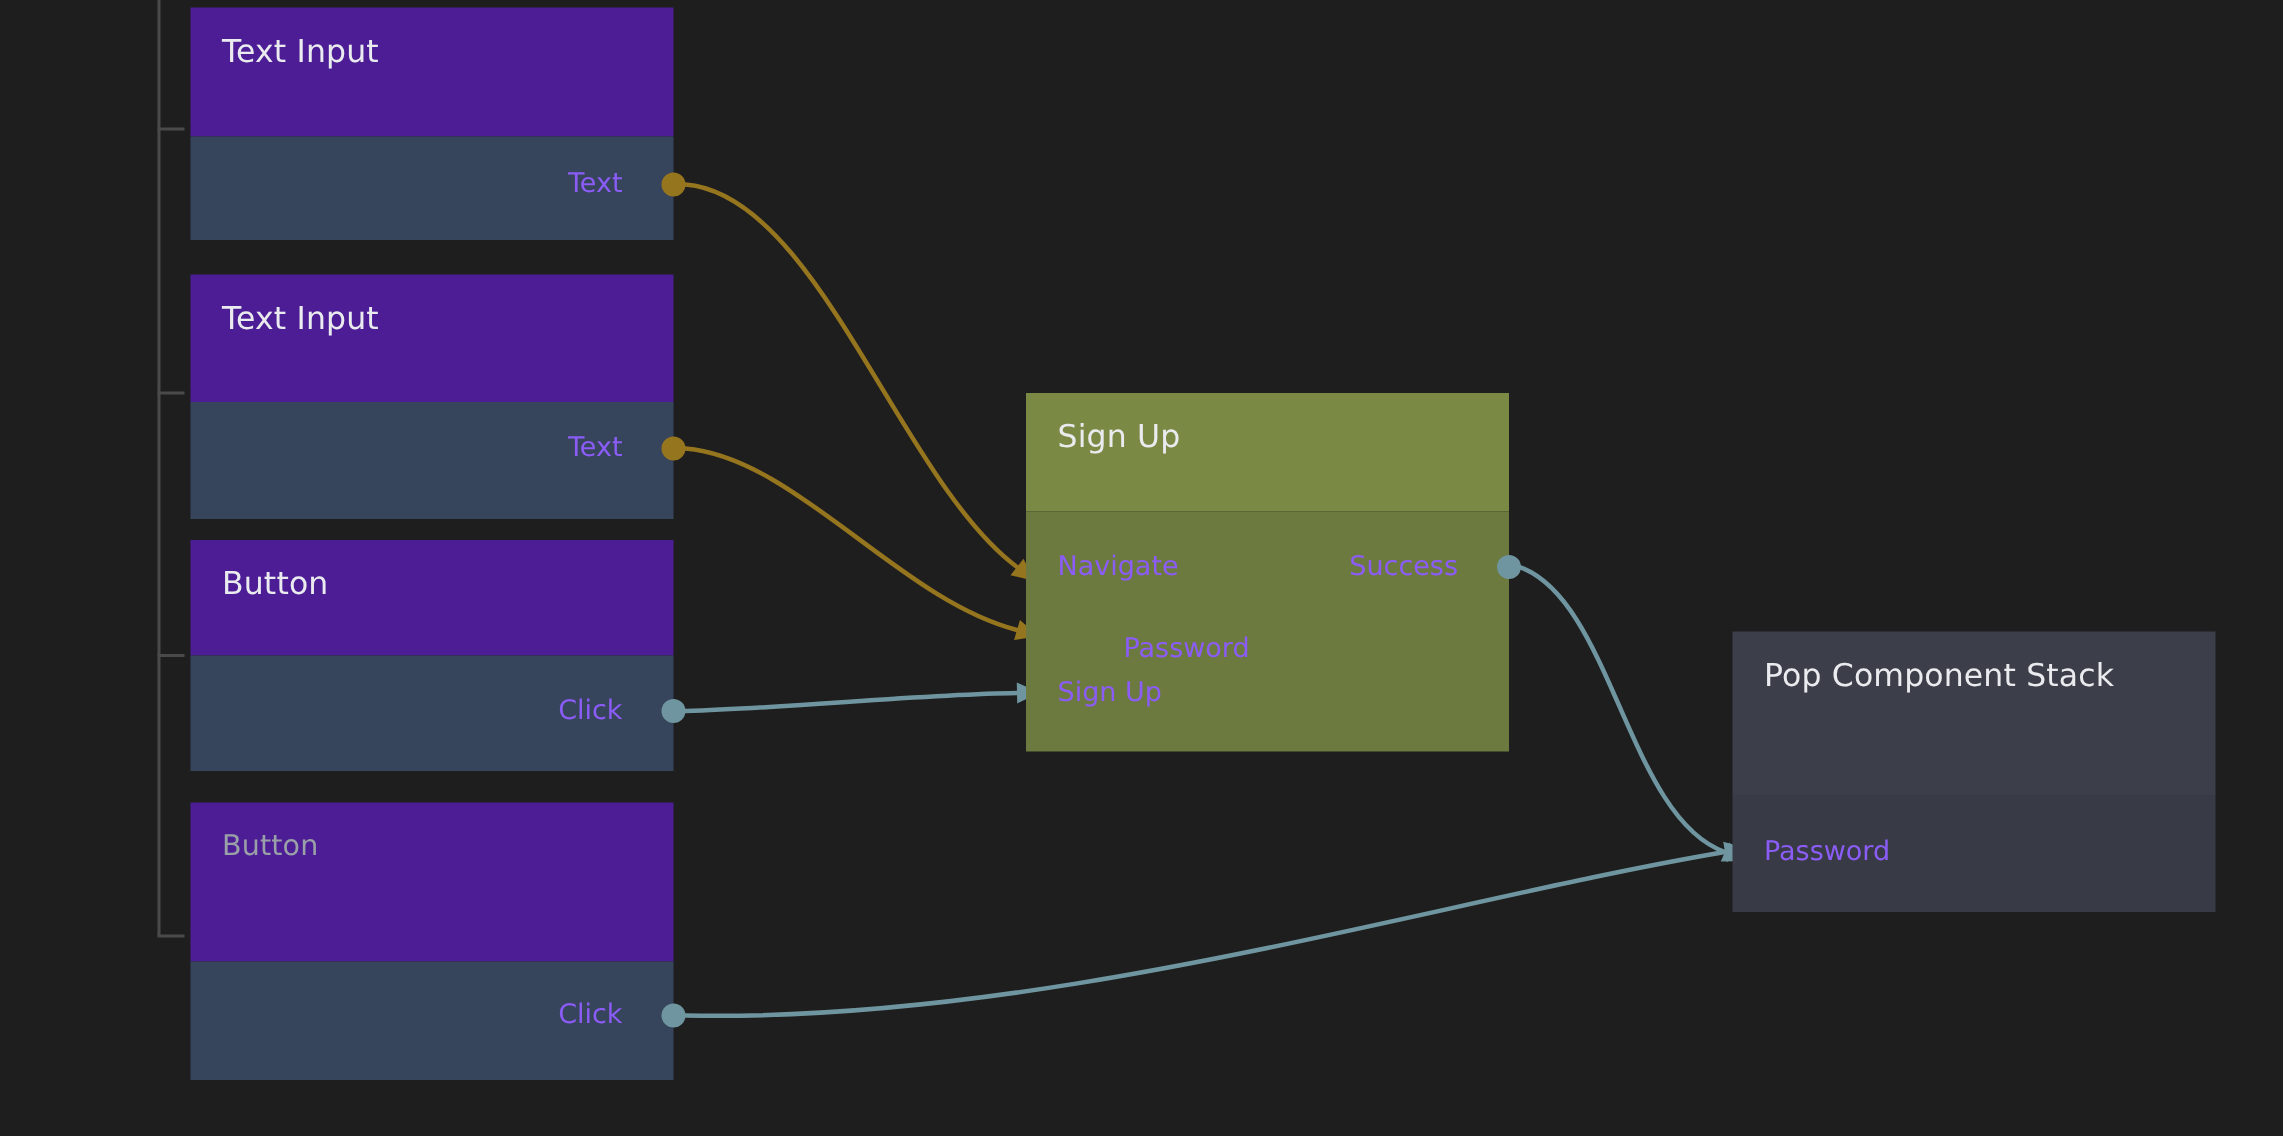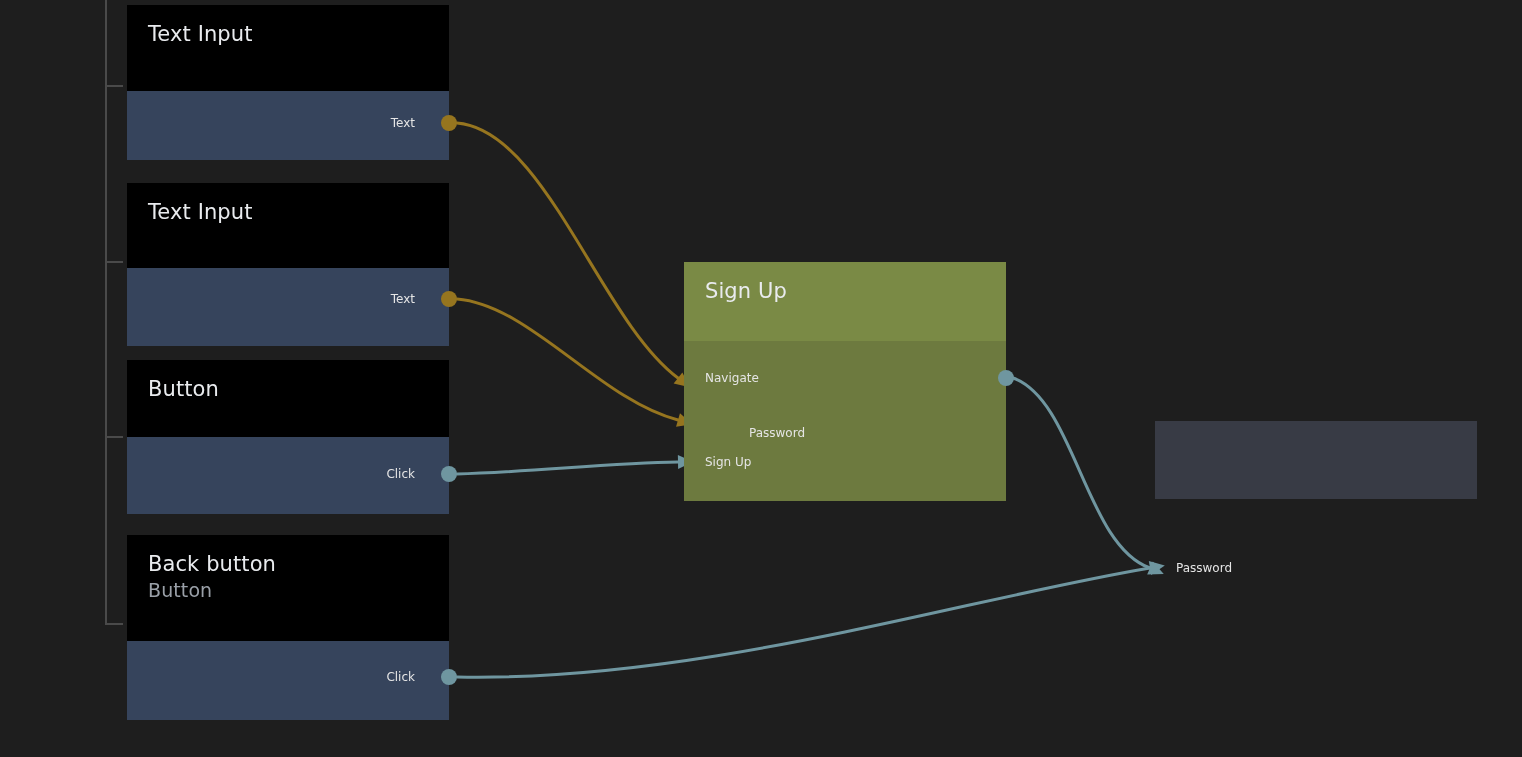--- a/index.html
+++ b/index.html
@@ -48,34 +48,34 @@
     color: #e9ebee;
     letter-spacing: 0.1px;
   }
   .node-subtitle {
     font-size: 19px;
     line-height: 26px;
     color: #9aa0a8;
     letter-spacing: 0.1px;
   }
   
-  .node-blue .node-header { background: #000000; }
+  .node-blue .node-header { background: #4c1d95; }
   .node-blue .node-body  { background: #36445c; }
   
   .node-olive .node-header { background: #7a8a45; }
   .node-olive .node-body  { background: #6d7a3f; }
   
   .node-slate .node-header { background: #3c3f4a; }
   .node-slate .node-body  { background: #383b45; }
 
   .port-label {
     position: absolute;
-    font-size: 12px;
+    font-size: 18px;
     line-height: 22px;
-    color: #e5e5e5;
+    color: #8b5cf6;
     white-space: nowrap;
   }
   .port-label.out { text-align: right; }
   .port-dot {
     position: absolute;
     width: 16px;
     height: 16px;
     border-radius: 50%;
   }
   .port-dot.data  { background: #96751f; }
@@ -121,42 +121,45 @@
         <div class="node-body" style="height: 78px;"></div>
       </div>
       <div class="node node-blue" style="left: 127px; top: 360px; width: 322px;">
         <div class="node-header" style="height: 77px;">
           <div class="node-title">Button</div>
         </div>
         <div class="node-body" style="height: 77px;"></div>
       </div>
       <div class="node node-blue" style="left: 127px; top: 535px; width: 322px;">
         <div class="node-header" style="height: 106px;">
-          <div class="node-title">Back button</div>
           <div class="node-subtitle">Button</div>
         </div>
         <div class="node-body" style="height: 79px;"></div>
       </div>
       <div class="node node-olive" style="left: 684px; top: 262px; width: 322px;">
         <div class="node-header" style="height: 79px;">
           <div class="node-title">Sign Up</div>
         </div>
         <div class="node-body" style="height: 160px;"></div>
       </div>
       <div class="node node-slate" style="left: 1155px; top: 421px; width: 322px;">
+        <div class="node-header" style="height: 109px;">
+          <div class="node-title">Pop Component Stack</div>
+        </div>
         <div class="node-body" style="height: 78px;"></div>
       </div>
     </div>
 
 <div class="port-label out" style="left: 127px; width: 288px; top: 112px;">Text</div>
     <div class="port-dot data" style="left: 441px; top: 115px;"></div>
     <div class="port-label out" style="left: 127px; width: 288px; top: 288px;">Text</div>
     <div class="port-dot data" style="left: 441px; top: 291px;"></div>
     <div class="port-label out" style="left: 127px; width: 288px; top: 463px;">Click</div>
     <div class="port-dot event" style="left: 441px; top: 466px;"></div>
     <div class="port-label out" style="left: 127px; width: 288px; top: 666px;">Click</div>
     <div class="port-dot event" style="left: 441px; top: 669px;"></div>
     <div class="port-label in" style="left: 705px; top: 367px;">Navigate</div>
     <div class="port-label in" style="left: 705px; top: 422px; margin-left: 44px;">Password</div>
     <div class="port-label in" style="left: 705px; top: 451px;">Sign Up</div>
+    <div class="port-label out" style="left: 684px; width: 288px; top: 367px;">Success</div>
     <div class="port-dot event" style="left: 998px; top: 370px;"></div>
     <div class="port-label in" style="left: 1176px; top: 557px;">Password</div>
   </div>
 
 </body></html>

